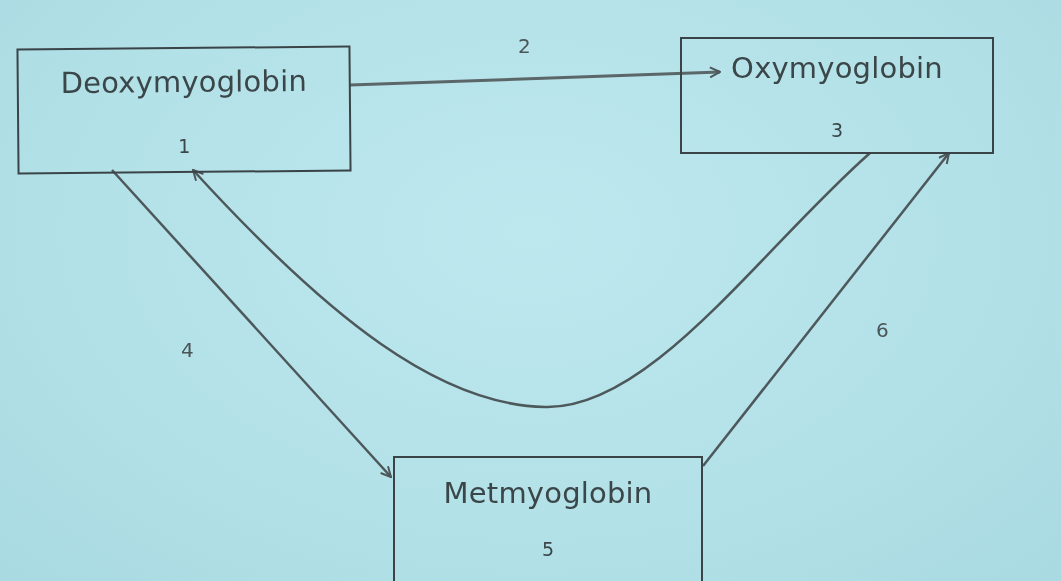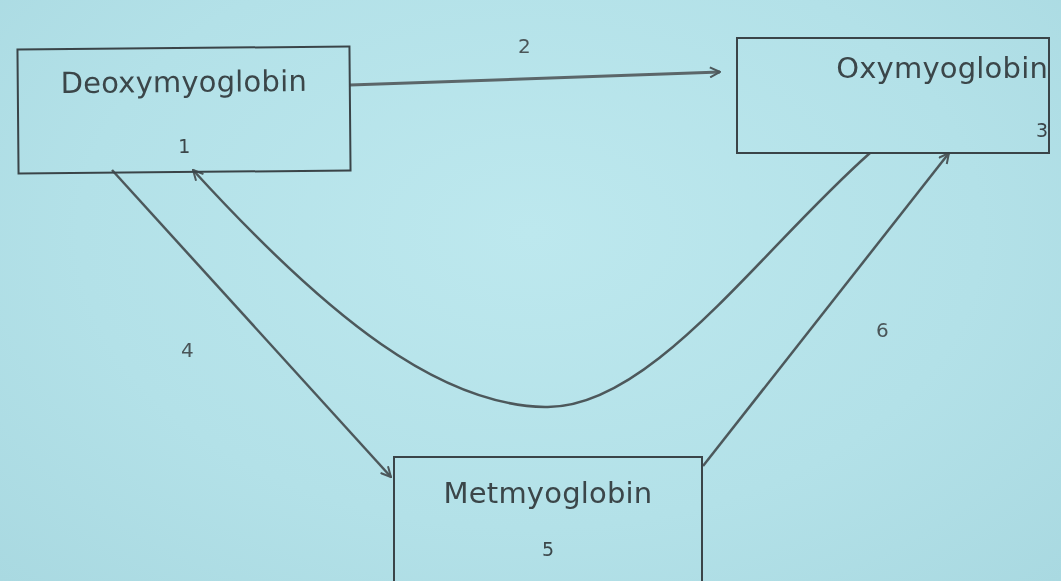--- a/index.html
+++ b/index.html
@@ -53,21 +53,21 @@
     <path d="M870,153 C760,250 650,410 545,407 C440,405 330,320 193,170" stroke="#4d585b" stroke-width="2.5" fill="none" marker-end="url(#arrow)"></path>
 
     <path d="M703,466 L949,153" stroke="#4d585b" stroke-width="2.5" fill="none" marker-end="url(#arrow)"></path>
   </svg>
 
   <div class="node" style="left:17px; top:47px; width:334px; height:126px; transform: rotate(-0.5deg);">
     <div class="title" style="top:16px;">Deoxymyoglobin</div>
     <div class="num" style="top:86px;">1</div>
   </div>
 
-  <div class="node" style="left:736px; top:37px; width:314px; height:117px;text-align:right;">
+  <div class="node" style="left:680px; top:37px; width:314px; height:117px;">
     <div class="title" style="top:12px;">Oxymyoglobin</div>
     <div class="num" style="top:80px;">3</div>
   </div>
 
   <div class="node" style="left:393px; top:408px; width:310px; height:133px;margin-top:48px;">
     <div class="title" style="top:18px;">Metmyoglobin</div>
     <div class="num" style="top:80px;">5</div>
   </div>
 
   <div class="edge-label" style="left:518px; top:34px;">2</div>

